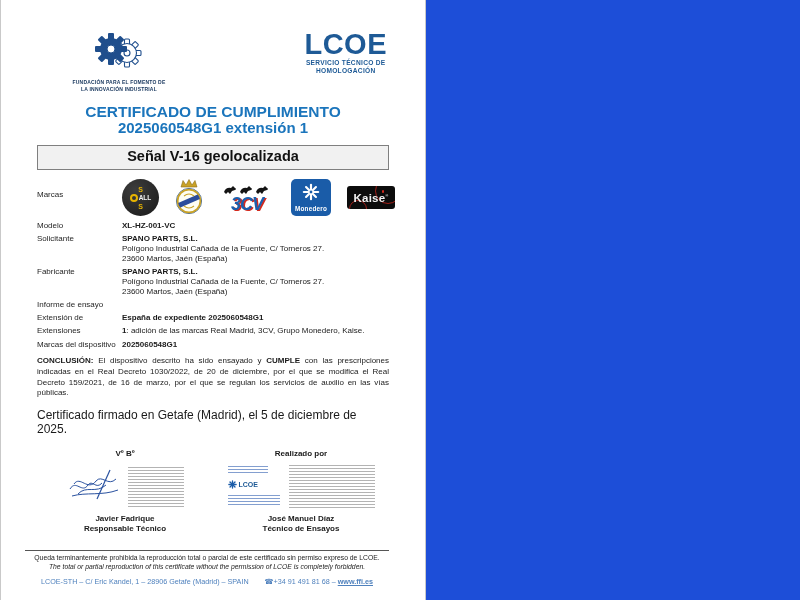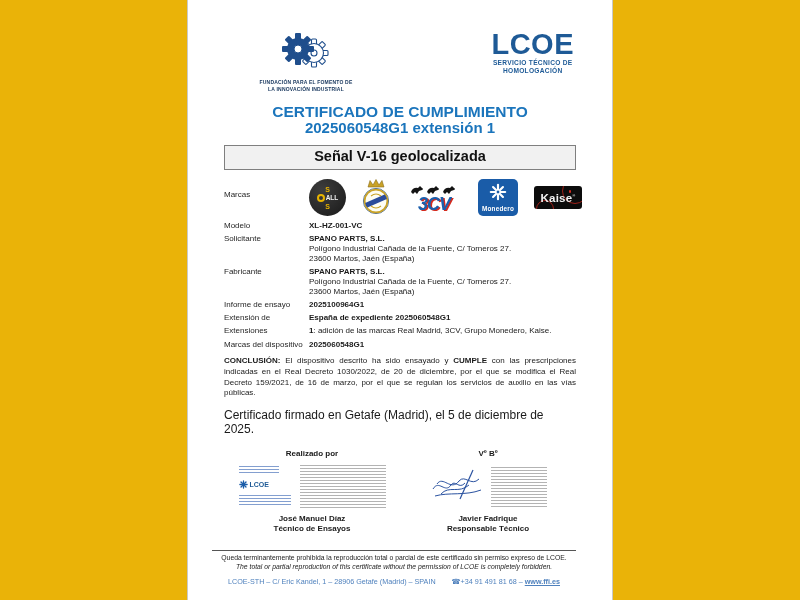--- a/index.html
+++ b/index.html
@@ -1,19 +1,19 @@
 <!DOCTYPE html>
 <html><head>
 <meta charset="utf-8">
 <style>
   * { margin: 0; padding: 0; box-sizing: border-box; }
   html, body { width: 800px; height: 600px; background: #ffffff; overflow: hidden; }
   body { font-family: "Liberation Sans", "DejaVu Sans", sans-serif; color: #1a1a1a; }
 
-  .canvas { width: 800px; height: 600px; background: #eab308; display: flex; justify-content: center; }
+  .canvas { width: 800px; height: 600px; background: #1d4ed8; display: flex; justify-content: flex-start; }
   .page {
     width: 426px; height: 600px; background: #ffffff; position: relative;
     border-left: 1px solid #c9c9c9; border-right: 1px solid #c9c9c9; overflow: hidden;
   }
   .content { padding: 28px 36px 0 36px; }
 
   
   .header { display: flex; justify-content: space-between; align-items: flex-start; padding: 2px 2px 0 28px; }
   .fundacion { display: flex; flex-direction: column; align-items: center; width: 108px; }
   .fundacion .caption { font-size: 5px; font-weight: bold; color: #16355c; text-align: center; line-height: 1.25; letter-spacing: .2px; margin-top: 1px; }
@@ -246,21 +246,20 @@
           <div class="dlabel">Fabricante</div>
           <div class="dvalue">
             <div class="b">SPANO PARTS, S.L.</div>
             <div>Polígono Industrial Cañada de la Fuente, C/ Torneros 27.</div>
             <div>23600 Martos, Jaén (España)</div>
           </div>
         </div>
 
         <div class="drow">
           <div class="dlabel">Informe de ensayo</div>
-          <div class="dvalue b">2025100964G1</div>
         </div>
 
         <div class="drow">
           <div class="dlabel">Extensión de</div>
           <div class="dvalue b">España de expediente 2025060548G1</div>
         </div>
 
         <div class="drow">
           <div class="dlabel">Extensiones</div>
           <div class="dvalue"><span class="b">1</span><span>: adición de las marcas Real Madrid, 3CV, Grupo Monedero, Kaise.</span></div>
@@ -273,20 +272,40 @@
 
       </div>
 
       <div class="conclusion">
         <span class="b">CONCLUSIÓN:</span><span> El dispositivo descrito ha sido ensayado y </span><span class="b">CUMPLE</span><span> con las prescripciones indicadas en el Real Decreto 1030/2022, de 20 de diciembre, por el que se modifica el Real Decreto 159/2021, de 16 de marzo, por el que se regulan los servicios de auxilio en las vías públicas.</span>
       </div>
 
       <div class="signedline">Certificado firmado en Getafe (Madrid), el 5 de diciembre de 2025.</div>
 
       <div class="sigs">
+        <div class="sigcol">
+          <div class="sighead">Vº Bº</div>
+          <div class="sigblock">
+            <span>
+              <svg width="58" height="36" viewBox="0 0 58 36" fill="none" stroke="#2a52a0" stroke-width="1">
+                <path d="M4 22 C10 12 16 27 22 18 C26 12 30 23 36 16"></path>
+                <path d="M8 17 C14 8 22 25 30 14 C36 7 42 20 50 12"></path>
+                <path d="M12 27 C20 18 30 27 40 18"></path>
+                <path d="M31 32 L44 3" stroke-width="1.2"></path>
+                <path d="M6 29 C20 25 36 29 52 23"></path>
+              </svg>
+            </span>
+            <span class="microtext" style="width:56px; height:40px;"></span>
+          </div>
+          <div class="signame">
+            <div>Javier Fadrique</div>
+            <div>Responsable Técnico</div>
+          </div>
+        </div>
+
         <div class="sigcol">
           <div class="sighead">Realizado por</div>
           <div class="sigblock">
             <span class="stamp">
               <span class="stamp-left">
                 <span class="microtext blue" style="width:40px; height:7px;"></span>
                 <span class="stamp-lcoe-row">
                   <span>
                     <svg width="9" height="9" viewBox="0 0 20 20">
                       <g stroke="#1a5ca8" stroke-width="3" stroke-linecap="round">
@@ -302,40 +321,20 @@
                 <span class="microtext blue" style="width:52px; height:12px;"></span>
               </span>
               <span class="microtext" style="width:86px; height:44px;"></span>
             </span>
           </div>
           <div class="signame">
             <div>José Manuel Díaz</div>
             <div>Técnico de Ensayos</div>
           </div>
         </div>
-
-        <div class="sigcol">
-          <div class="sighead">Vº Bº</div>
-          <div class="sigblock">
-            <span>
-              <svg width="58" height="36" viewBox="0 0 58 36" fill="none" stroke="#2a52a0" stroke-width="1">
-                <path d="M4 22 C10 12 16 27 22 18 C26 12 30 23 36 16"></path>
-                <path d="M8 17 C14 8 22 25 30 14 C36 7 42 20 50 12"></path>
-                <path d="M12 27 C20 18 30 27 40 18"></path>
-                <path d="M31 32 L44 3" stroke-width="1.2"></path>
-                <path d="M6 29 C20 25 36 29 52 23"></path>
-              </svg>
-            </span>
-            <span class="microtext" style="width:56px; height:40px;"></span>
-          </div>
-          <div class="signame">
-            <div>Javier Fadrique</div>
-            <div>Responsable Técnico</div>
-          </div>
-        </div>
       </div>
 
     </div>
 
     <div class="footer">
       <div class="f1">Queda terminantemente prohibida la reproducción total o parcial de este certificado sin permiso expreso de LCOE.</div>
       <div class="f2">The total or partial reproduction of this certificate without the permission of LCOE is completely forbidden.</div>
       <div class="faddr">
         <span>LCOE-STH – C/ Eric Kandel, 1 – 28906 Getafe (Madrid) – SPAIN</span><span class="gap"></span><span>☎</span><span>+34 91 491 81 68</span><span> – </span><a href="#">www.ffi.es</a>
       </div>

